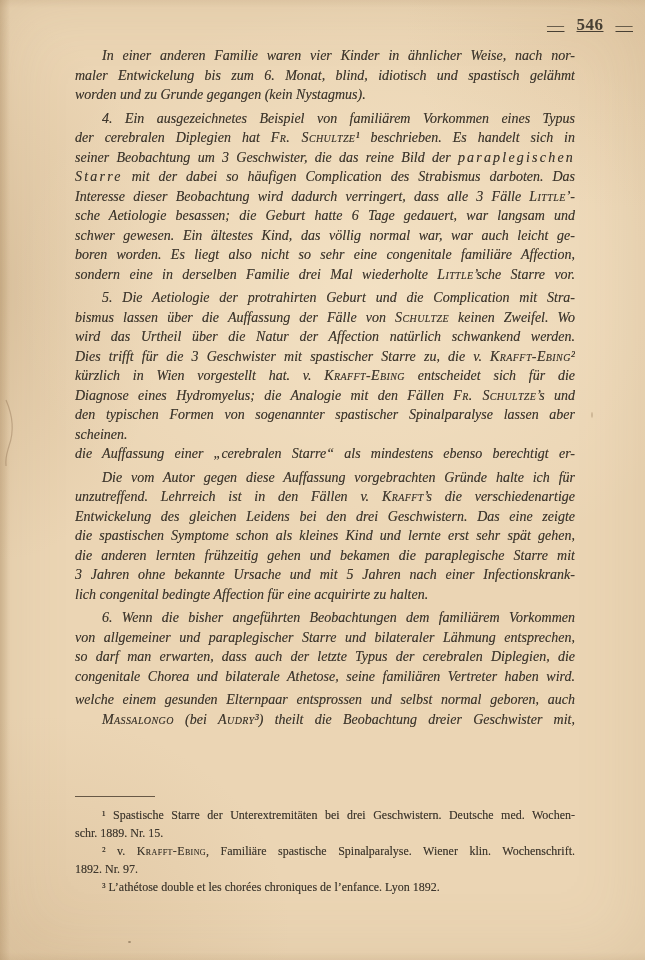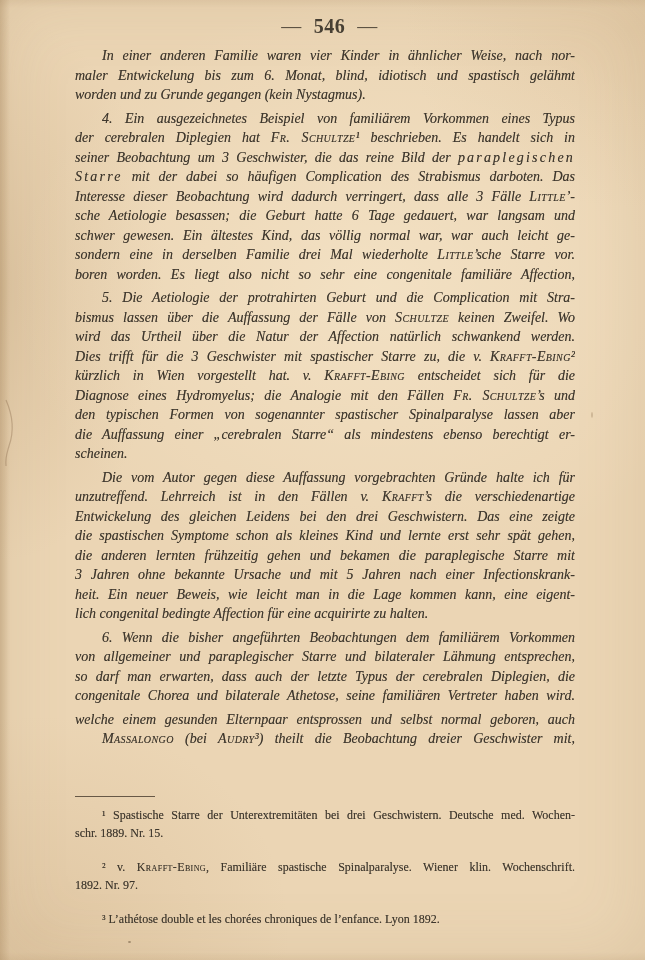--- a/index.html
+++ b/index.html
@@ -24,25 +24,26 @@
     box-shadow: inset 0 0 70px rgba(158,124,80,0.16);
     font-family: "Liberation Serif", "DejaVu Serif", serif;
     color: #3e372d;
   }
   .header {
     position: absolute;
     top: 15px;
     left: 0;
     right: 0;
     padding-left: 14px;
-    text-align: center;
-    font-size: 20px;
+    text-align: right;
+    font-size: 17px;
     font-weight: bold;
     letter-spacing: 0.5px;
     color: #473f33;
+    text-decoration: underline;
   }
   .header .dash { margin: 0 12px; font-weight: normal; color: #544a3c; }
   .body-text {
     position: absolute;
     top: 46px;
     left: 75px;
     width: 500px;
     font-size: 14px;
     text-shadow: 0 0 0.5px rgba(62,55,45,0.55);
     font-style: italic;
@@ -72,21 +73,21 @@
     background: rgba(70,58,44,0.8);
   }
   .footnotes {
     position: absolute;
     top: 806px;
     left: 75px;
     width: 500px;
     font-size: 12px;
     text-shadow: 0 0 0.4px rgba(62,55,45,0.5);
   }
-  .footnotes .para + .para { margin-top: 16px; }
+  .footnotes .para + .para { margin-top: 0; }
   .pencil-mark {
     position: absolute;
     left: 0;
     top: 398px;
     width: 22px;
     height: 72px;
     pointer-events: none;
   }
   .speck {
     position: absolute;
@@ -114,42 +115,41 @@
         <div class="tline lst"><span>worden und zu Grunde gegangen (kein Nystagmus).</span></div>
       </div>
       <div class="para">
         <div class="tline ind"><span>4. Ein ausgezeichnetes Beispiel von familiärem Vorkommen eines Typus</span></div>
         <div class="tline"><span>der cerebralen Diplegien hat </span><span class="sc">Fr. Schultze</span><span>¹ beschrieben. Es handelt sich in</span></div>
         <div class="tline"><span>seiner Beobachtung um 3 Geschwister, die das reine Bild der </span><span class="sp">paraplegischen</span></div>
         <div class="tline"><span class="sp">Starre</span><span> mit der dabei so häufigen Complication des Strabismus darboten. Das</span></div>
         <div class="tline"><span>Interesse dieser Beobachtung wird dadurch verringert, dass alle 3 Fälle </span><span class="sc">Little</span><span>’-</span></div>
         <div class="tline"><span>sche Aetiologie besassen; die Geburt hatte 6 Tage gedauert, war langsam und</span></div>
         <div class="tline"><span>schwer gewesen. Ein ältestes Kind, das völlig normal war, war auch leicht ge-</span></div>
+        <div class="tline"><span>boren worden. Es liegt also nicht so sehr eine congenitale familiäre Affection,</span></div>
         <div class="tline"><span>sondern eine in derselben Familie drei Mal wiederholte </span><span class="sc">Little</span><span>’sche Starre vor.</span></div>
-        <div class="tline"><span>boren worden. Es liegt also nicht so sehr eine congenitale familiäre Affection,</span></div>
       </div>
       <div class="para">
         <div class="tline ind"><span>5. Die Aetiologie der protrahirten Geburt und die Complication mit Stra-</span></div>
         <div class="tline"><span>bismus lassen über die Auffassung der Fälle von </span><span class="sc">Schultze</span><span> keinen Zweifel. Wo</span></div>
         <div class="tline"><span>wird das Urtheil über die Natur der Affection natürlich schwankend werden.</span></div>
         <div class="tline"><span>Dies trifft für die 3 Geschwister mit spastischer Starre zu, die v. </span><span class="sc">Krafft-Ebing</span><span>²</span></div>
         <div class="tline"><span>kürzlich in Wien vorgestellt hat. v. </span><span class="sc">Krafft-Ebing</span><span> entscheidet sich für die</span></div>
         <div class="tline"><span>Diagnose eines Hydromyelus; die Analogie mit den Fällen </span><span class="sc">Fr. Schultze</span><span>’s und</span></div>
         <div class="tline"><span>den typischen Formen von sogenannter spastischer Spinalparalyse lassen aber</span></div>
+        <div class="tline lst"><span>scheinen.</span></div>
         <div class="tline"><span>die Auffassung einer „cerebralen Starre“ als mindestens ebenso berechtigt er-</span></div>
-        <div class="tline lst"><span>scheinen.</span></div>
       </div>
       <div class="para">
         <div class="tline ind"><span>Die vom Autor gegen diese Auffassung vorgebrachten Gründe halte ich für</span></div>
         <div class="tline"><span>unzutreffend. Lehrreich ist in den Fällen v. </span><span class="sc">Krafft</span><span>’s die verschiedenartige</span></div>
         <div class="tline"><span>Entwickelung des gleichen Leidens bei den drei Geschwistern. Das eine zeigte</span></div>
         <div class="tline"><span>die spastischen Symptome schon als kleines Kind und lernte erst sehr spät gehen,</span></div>
         <div class="tline"><span>die anderen lernten frühzeitig gehen und bekamen die paraplegische Starre mit</span></div>
         <div class="tline"><span>3 Jahren ohne bekannte Ursache und mit 5 Jahren nach einer Infectionskrank-</span></div>
-        <div class="tline"><span>heit. Ein neuer Beweis, wie leicht man in die Lage kommen kann, eine eigent-</span></div>
         <div class="tline lst"><span>lich congenital bedingte Affection für eine acquirirte zu halten.</span></div>
       </div>
       <div class="para">
         <div class="tline ind"><span>6. Wenn die bisher angeführten Beobachtungen dem familiärem Vorkommen</span></div>
         <div class="tline"><span>von allgemeiner und paraplegischer Starre und bilateraler Lähmung entsprechen,</span></div>
         <div class="tline"><span>so darf man erwarten, dass auch der letzte Typus der cerebralen Diplegien, die</span></div>
         <div class="tline"><span>congenitale Chorea und bilaterale Athetose, seine familiären Vertreter haben wird.</span></div>
       </div>
       <div class="para">
         <div class="tline"><span>welche einem gesunden Elternpaar entsprossen und selbst normal geboren, auch</span></div>

